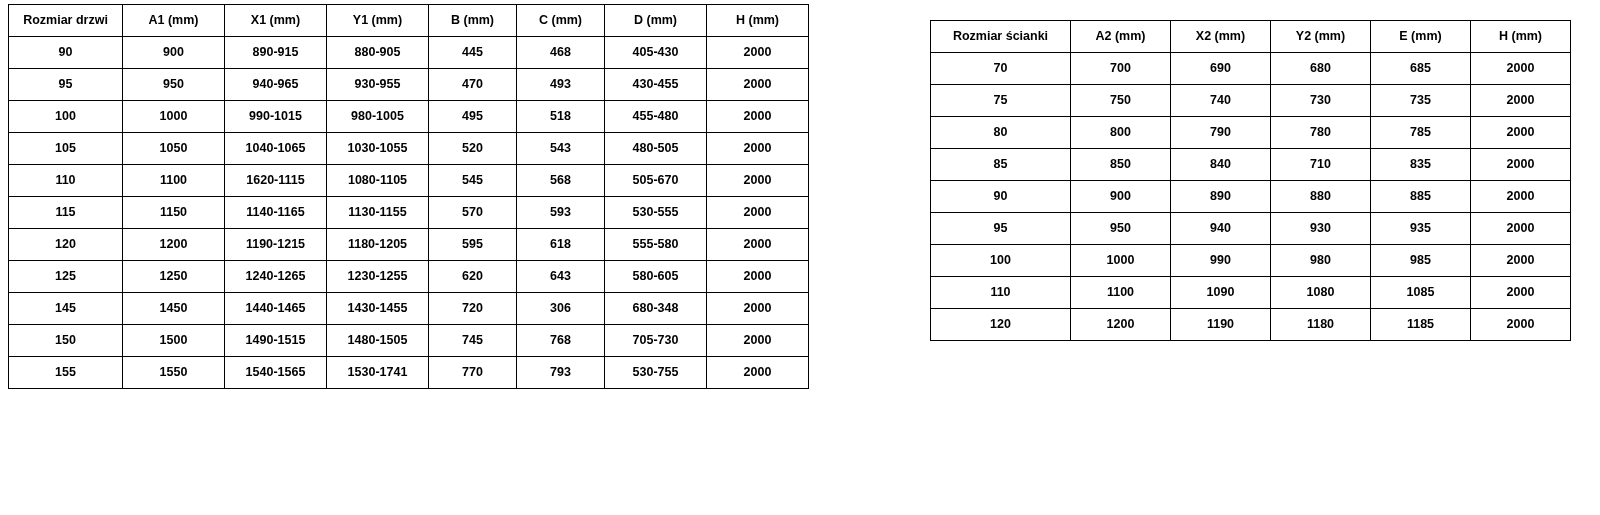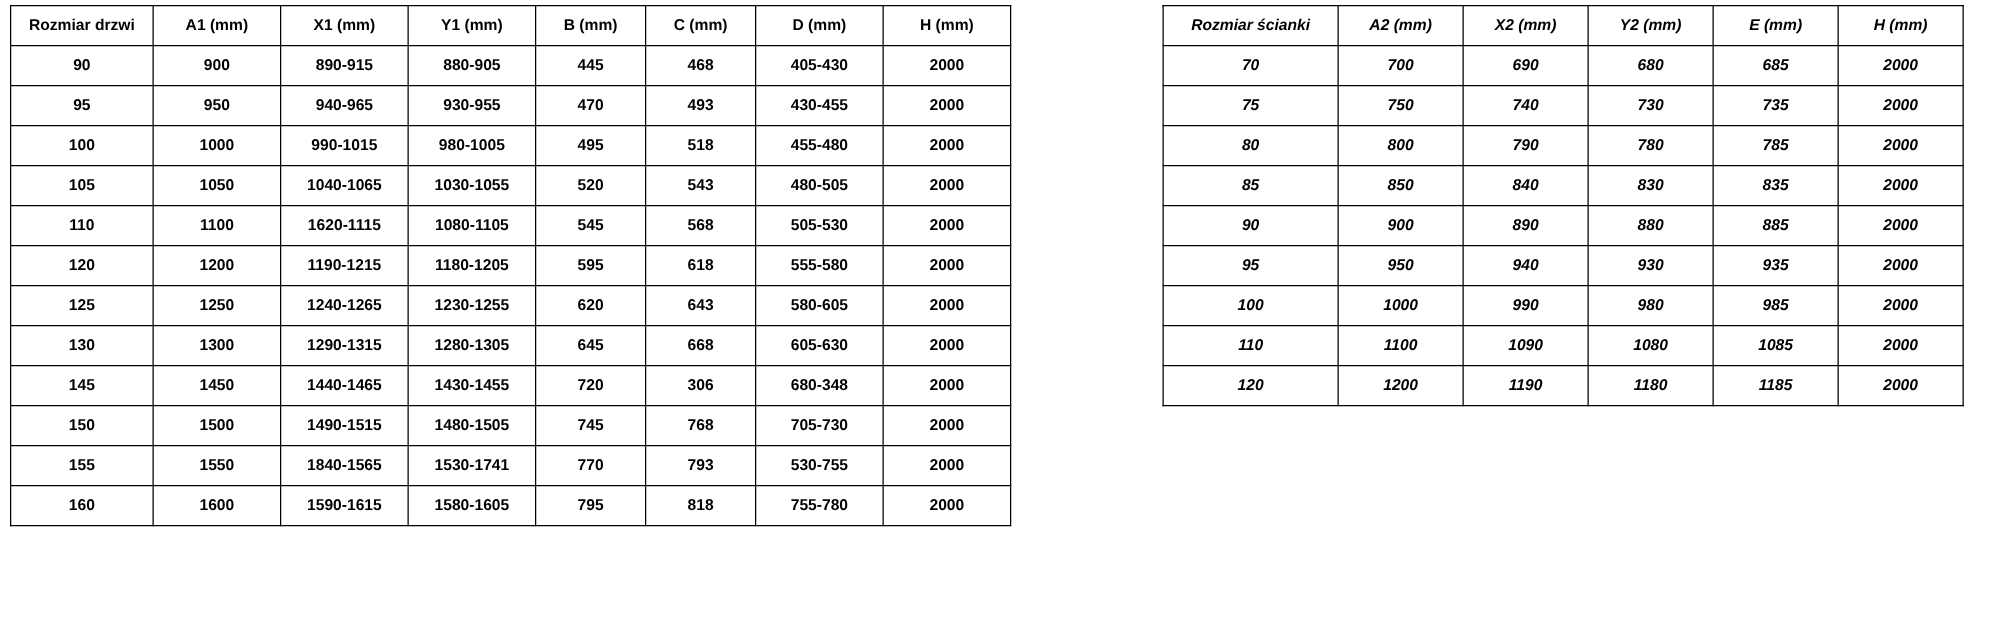--- a/index.html
+++ b/index.html
@@ -21,22 +21,21 @@
   }
   .table-wrap {
     position: absolute;
   }
   #doors-wrap {
     left: 8px;
     top: 4px;
   }
   #walls-wrap {
     left: 930px;
-    top: 4px;
-    font-style: italic;
+    top: 20px;
   }
   table.spec {
     border-collapse: collapse;
     table-layout: fixed;
   }
   table.spec td, table.spec th {
     border: 1px solid #000000;
     text-align: center;
     vertical-align: middle;
     font-size: 12.5px;
@@ -142,21 +141,31 @@
           <td>480-505</td>
           <td>2000</td>
         </tr>
         <tr>
           <td>110</td>
           <td>1100</td>
           <td>1620-1115</td>
           <td>1080-1105</td>
           <td>545</td>
           <td>568</td>
-          <td>505-530</td>
+          <td>505-670</td>
+          <td>2000</td>
+        </tr>
+        <tr>
+          <td>115</td>
+          <td>1150</td>
+          <td>1140-1165</td>
+          <td>1130-1155</td>
+          <td>570</td>
+          <td>593</td>
+          <td>530-555</td>
           <td>2000</td>
         </tr>
         <tr>
           <td>120</td>
           <td>1200</td>
           <td>1190-1215</td>
           <td>1180-1205</td>
           <td>595</td>
           <td>618</td>
           <td>555-580</td>
@@ -166,30 +175,20 @@
           <td>125</td>
           <td>1250</td>
           <td>1240-1265</td>
           <td>1230-1255</td>
           <td>620</td>
           <td>643</td>
           <td>580-605</td>
           <td>2000</td>
         </tr>
         <tr>
-          <td>130</td>
-          <td>1300</td>
-          <td>1290-1315</td>
-          <td>1280-1305</td>
-          <td>645</td>
-          <td>668</td>
-          <td>605-630</td>
-          <td>2000</td>
-        </tr>
-        <tr>
           <td>145</td>
           <td>1450</td>
           <td>1440-1465</td>
           <td>1430-1455</td>
           <td>720</td>
           <td>306</td>
           <td>680-348</td>
           <td>2000</td>
         </tr>
         <tr>
@@ -198,35 +197,25 @@
           <td>1490-1515</td>
           <td>1480-1505</td>
           <td>745</td>
           <td>768</td>
           <td>705-730</td>
           <td>2000</td>
         </tr>
         <tr>
           <td>155</td>
           <td>1550</td>
-          <td>1840-1565</td>
+          <td>1540-1565</td>
           <td>1530-1741</td>
           <td>770</td>
           <td>793</td>
           <td>530-755</td>
-          <td>2000</td>
-        </tr>
-        <tr>
-          <td>160</td>
-          <td>1600</td>
-          <td>1590-1615</td>
-          <td>1580-1605</td>
-          <td>795</td>
-          <td>818</td>
-          <td>755-780</td>
           <td>2000</td>
         </tr>
       </tbody>
     </table>
   </div>
 
   <div class="table-wrap" id="walls-wrap">
     <table class="spec" id="walls-table">
       <colgroup>
         <col class="c0">
@@ -268,21 +257,21 @@
           <td>800</td>
           <td>790</td>
           <td>780</td>
           <td>785</td>
           <td>2000</td>
         </tr>
         <tr>
           <td>85</td>
           <td>850</td>
           <td>840</td>
-          <td>830</td>
+          <td>710</td>
           <td>835</td>
           <td>2000</td>
         </tr>
         <tr>
           <td>90</td>
           <td>900</td>
           <td>890</td>
           <td>880</td>
           <td>885</td>
           <td>2000</td>

